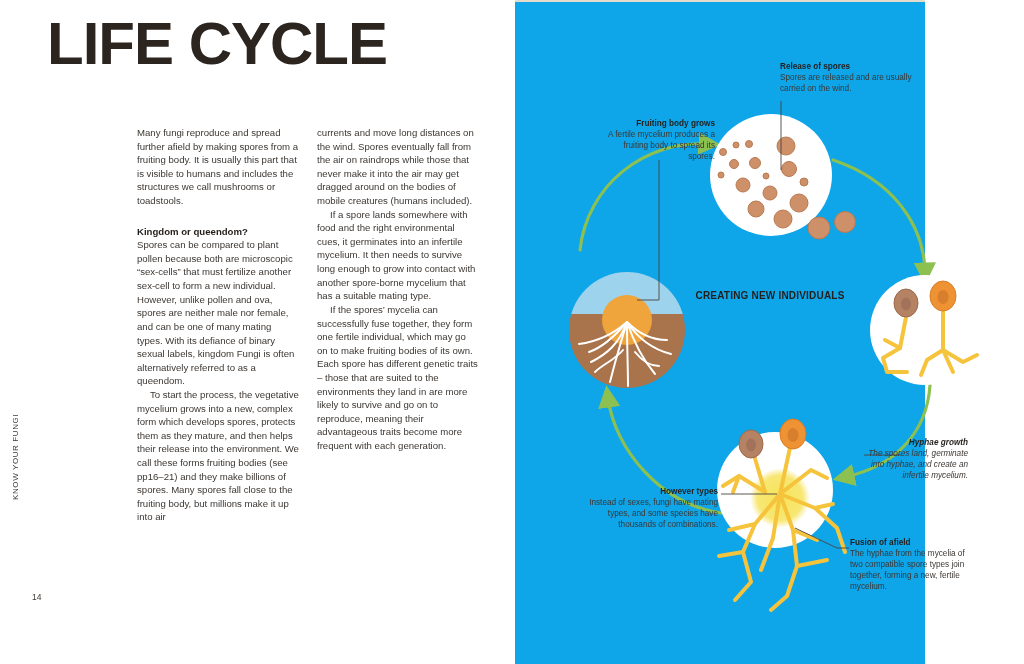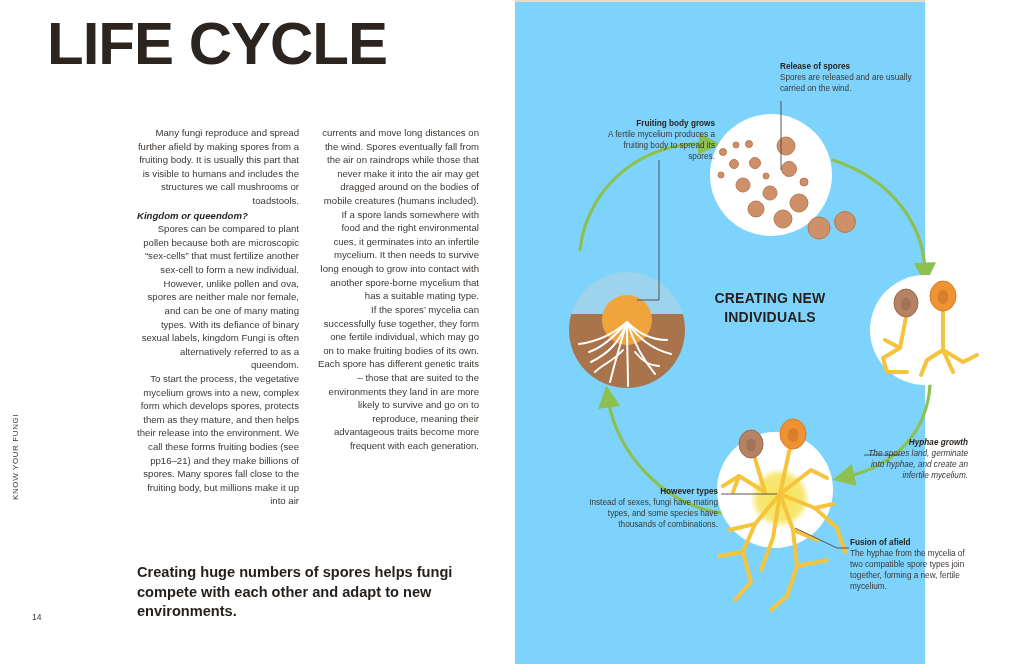--- a/index.html
+++ b/index.html
@@ -21,45 +21,45 @@
     font-size:60px;font-weight:700;letter-spacing:-1px;
     color:#2b241f;line-height:1;
     font-family:"Liberation Sans", sans-serif;
   }
 
   .col{
     position:absolute;top:126px;width:162px;
     font-size:9.6px;line-height:1.42;color:#3c3733;
     text-align:left;
   }
-  .col p{margin:0;text-align:right;}
+  .col p{margin:0;}
   .col p.indent{text-indent:13px;}
   .col h4{
-    margin:1px 0 0 0;font-size:9.6px;font-weight:700;color:#241f1b;font-style:italic;
+    margin:17px 0 0 0;font-size:9.6px;font-weight:700;color:#241f1b;
   }
   .col-left{left:137px;}
   .col-right{left:317px;}
 
   .pullquote{
     position:absolute;left:137px;top:563px;width:330px;
     font-size:14.6px;font-weight:700;line-height:1.35;color:#241f1b;
   }
 
   .vert-label{
     position:absolute;left:11px;top:500px;
     transform:rotate(-90deg);transform-origin:left top;
     font-size:8px;letter-spacing:.6px;color:#3c3733;
     white-space:nowrap;
   }
-  .folio{position:absolute;left:32px;top:612px;font-size:8.5px;color:#3c3733;}
+  .folio{position:absolute;left:32px;top:592px;font-size:8.5px;color:#3c3733;}
 
   
   .right-page{
     position:absolute;left:515px;top:0;width:410px;height:664px;
-    background:#7dd3fc;
+    background:#0ea5e9;
   }
   .right-page .topline{position:absolute;left:0;top:0;width:100%;height:2px;background:#e4dccb;}
 
   .diagram{position:absolute;inset:0;}
 
   
   .callout{position:absolute;font-size:8.2px;line-height:1.34;color:#3c3733;}
   .callout .ttl{font-weight:700;color:#241f1b;display:block;}
 
   .c-release{left:265px;top:62px;width:150px;text-align:left;}
@@ -67,21 +67,21 @@
   .c-hyphae{left:348px;top:438px;width:105px;text-align:right;font-style:italic;}
   .c-mating{left:58px;top:487px;width:145px;text-align:right;}
   .c-fusion{left:335px;top:538px;width:120px;text-align:left;}
 
   .center-block{
     position:absolute;left:165px;top:289px;width:180px;
     text-align:center;font-size:8.4px;line-height:1.36;color:#3c3733;
   }
   .center-block .ttl{
     display:block;font-weight:700;color:#241f1b;letter-spacing:.2px;
-    font-size:14px;margin-bottom:1px;
+    font-size:10px;margin-bottom:1px;
   }
 
   .svg-layer{position:absolute;left:0;top:0;width:509px;height:664px;}
 </style>
 </head>
 <body>
 
 <div class="page">
 
   <div class="left-page">
@@ -94,21 +94,20 @@
       <p>Spores can be compared to plant pollen because both are microscopic “sex-cells” that must fertilize another sex-cell to form a new individual. However, unlike pollen and ova, spores are neither male nor female, and can be one of many mating types. With its defiance of binary sexual labels, kingdom Fungi is often alternatively referred to as a queendom.</p>
       <p class="indent">To start the process, the vegetative mycelium grows into a new, complex form which develops spores, protects them as they mature, and then helps their release into the environment. We call these forms fruiting bodies (see pp16–21) and they make billions of spores. Many spores fall close to the fruiting body, but millions make it up into air</p>
     </div>
 
     <div class="col col-right">
       <p>currents and move long distances on the wind. Spores eventually fall from the air on raindrops while those that never make it into the air may get dragged around on the bodies of mobile creatures (humans included).</p>
       <p class="indent">If a spore lands somewhere with food and the right environmental cues, it germinates into an infertile mycelium. It then needs to survive long enough to grow into contact with another spore-borne mycelium that has a suitable mating type.</p>
       <p class="indent">If the spores’ mycelia can successfully fuse together, they form one fertile individual, which may go on to make fruiting bodies of its own. Each spore has different genetic traits – those that are suited to the environments they land in are more likely to survive and go on to reproduce, meaning their advantageous traits become more frequent with each generation.</p>
     </div>
 
-    <div class="pullquote">Creating huge numbers of spores helps fungi compete with each other and adapt to new environments.</div>
 
     <div class="vert-label">KNOW YOUR FUNGI</div>
     <div class="folio">14</div>
   </div>
 
   <div class="right-page">
     <div class="topline"></div>
 
     <div class="diagram">
 

